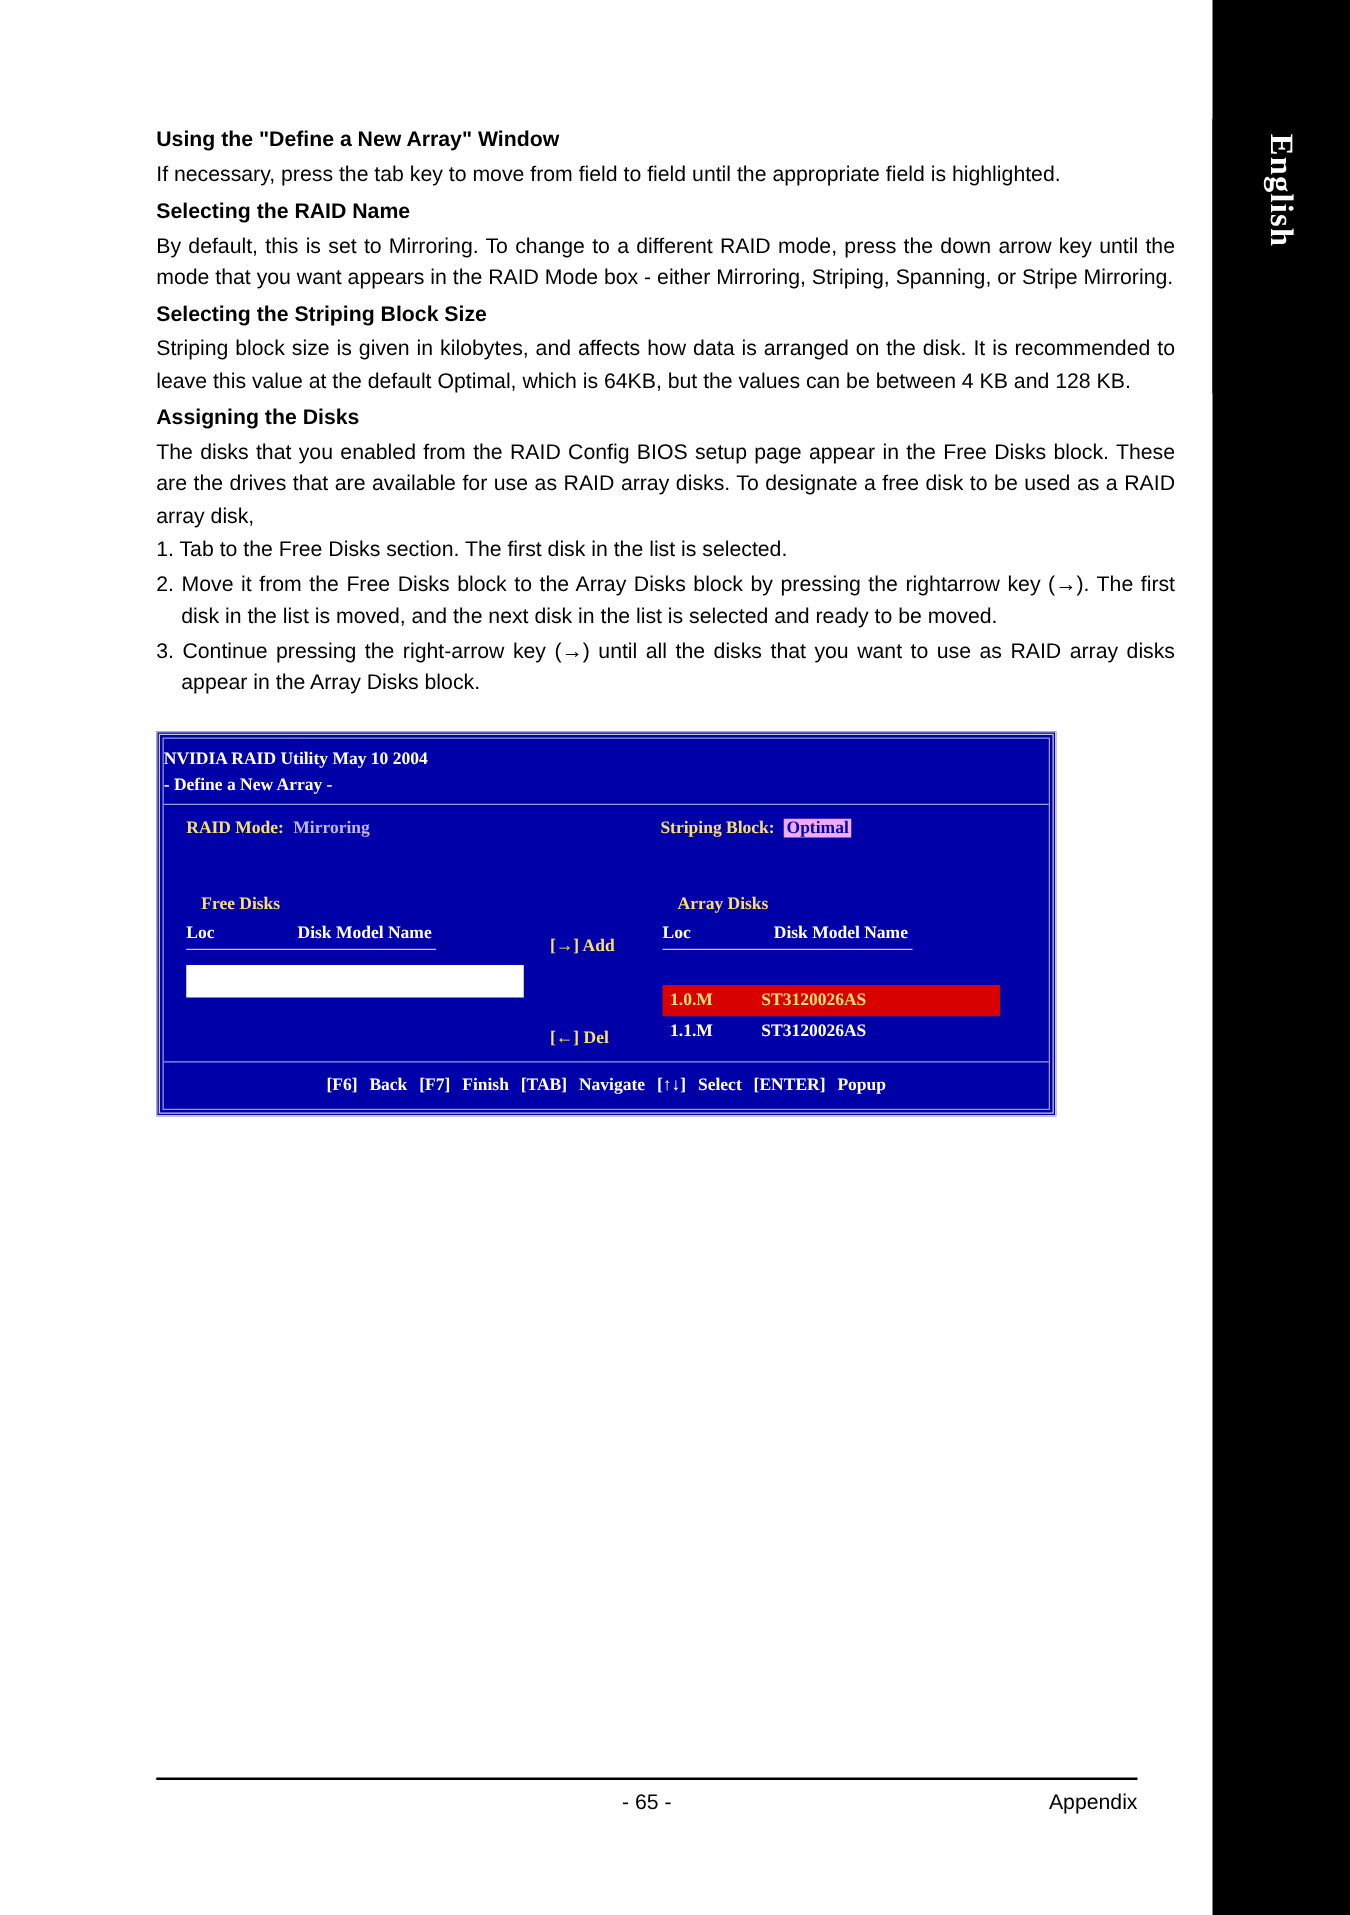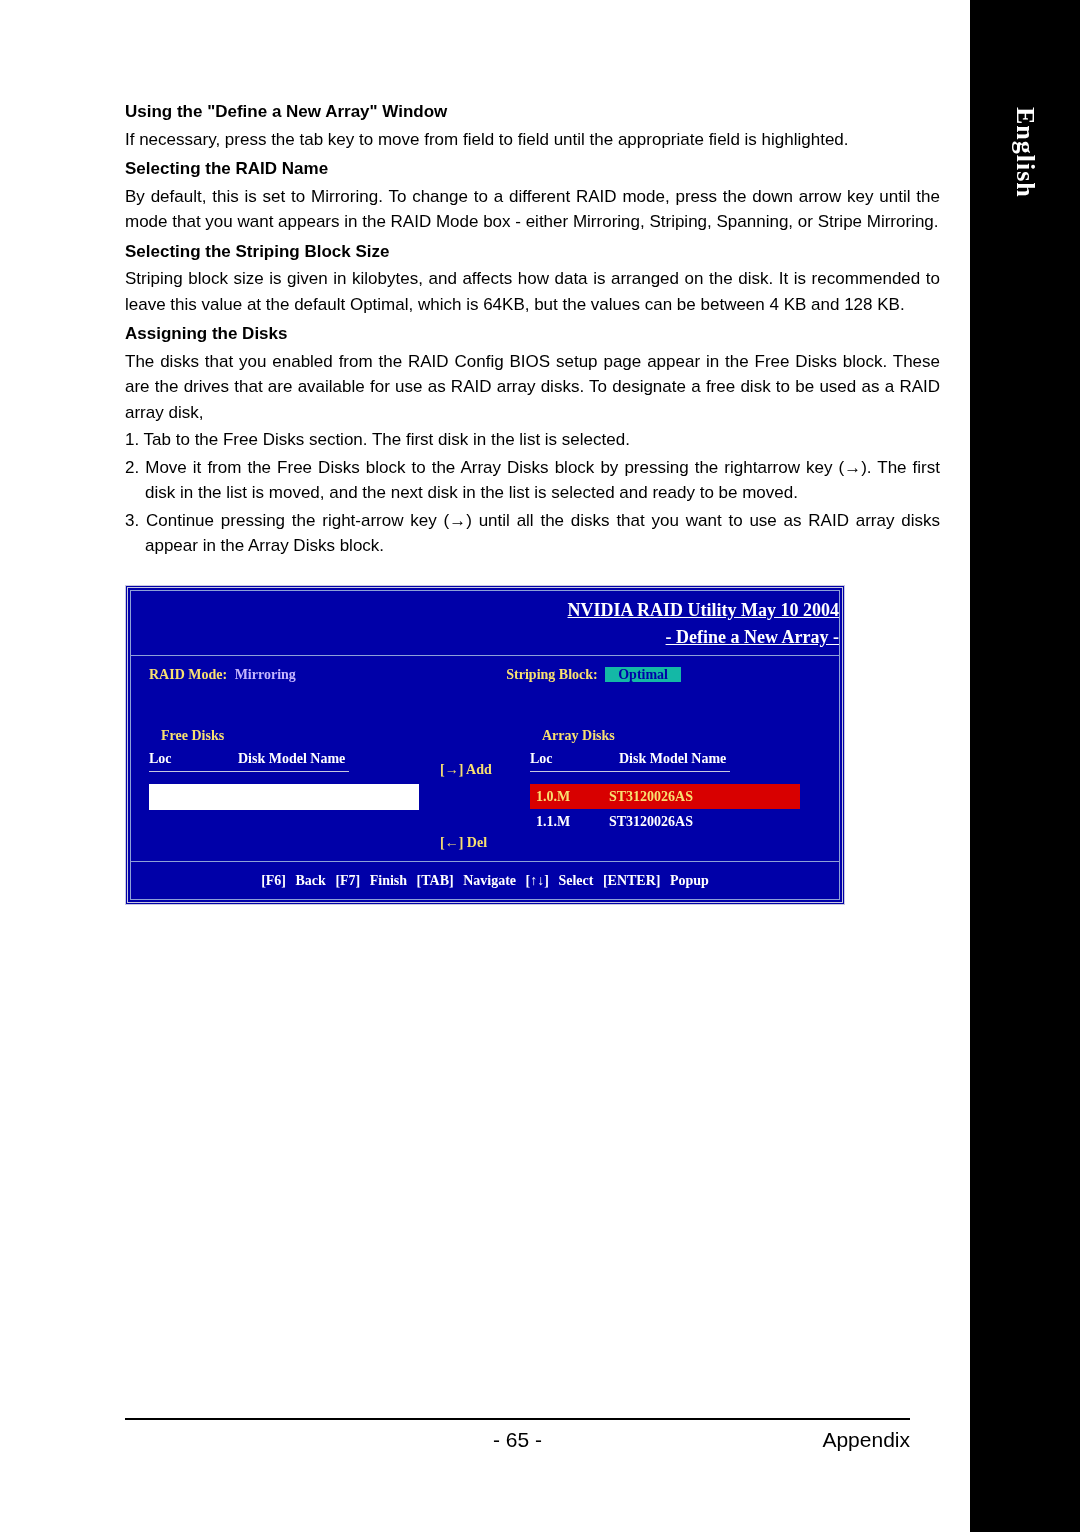--- a/index.html
+++ b/index.html
@@ -49,52 +49,52 @@
   width: 720px;
   background: #0000a8;
   color: #fff;
   font-family: "Times New Roman", serif;
   font-weight: bold;
   font-size: 14px;
   border: 3px double #c8c8e0;
   padding: 2px;
 }
 .bios-inner { border: 1px solid #8ea0d8; }
-.bios-header { text-align: right; padding: 6px 0 4px 0; font-size: 18px; text-decoration: underline; }
+.bios-header { text-align: left; padding: 6px 0 4px 0; font-size: 14px; }
 .bios-header .line { display: block; }
 .bios-section { border-top: 1px solid #8ea0d8; padding: 8px 18px; }
 .bios-top-row { display: flex; justify-content: space-between; }
 .bios-label { color: #f8e070; }
 .bios-val { color: #c4b5fd; margin-left: 4px; }
-.inverse { background: #14b8a6; color: #0000a8; padding: 0 13px; }
+.inverse { background: #f0abfc; color: #0000a8; padding: 0 2px; }
 .bios-disks { display: flex; align-items: flex-start; padding-top: 12px; }
 .disk-col { flex: 1; }
 .col-title { color: #f8e070; margin-left: 12px; }
 .col-head { display: flex; gap: 34px; color: #fff; border-bottom: 1px solid #c8c8e0; width: 200px; margin-top: 2px; padding-bottom: 2px; }
 .col-head .loc { width: 55px; }
 .free-area { background: #fff; height: 26px; width: 270px; margin-top: 12px; }
 .arrow-col { width: 90px; text-align: left; color: #f8e070; padding-top: 34px; }
 .arrow-col .a2 { margin-top: 52px; }
-.array-rows { margin-top: 12px; width: 270px; }
+.array-rows { margin-top: 28px; width: 270px; }
 .array-row { display: flex; gap: 18px; padding: 2px 6px; }
 .array-row .loc { width: 55px; }
 .array-row.sel { background: #d80000; color: #f8e070; }
 .bios-footer { border-top: 1px solid #8ea0d8; text-align: center; padding: 8px 0; word-spacing: 6px; }
 .bios-footer span { margin: 0 0; }
 
 .page-footer {
   position: absolute;
   bottom: 80px;
   left: 125px;
   right: 60px;
   border-top: 2px solid #000;
   display: flex;
   justify-content: space-between;
   padding-top: 8px;
-  font-size: 21px;
+  font-size: 17px;
 }
 .page-footer .center { position: absolute; left: 50%; transform: translateX(-50%); }
 </style>
 </head>
 <body>
 
 <div class="page">
   <div class="content">
     <h2>Using the "Define a New Array" Window</h2>
     <p>If necessary, press the tab key to move from field to field until the appropriate field is highlighted.</p>

